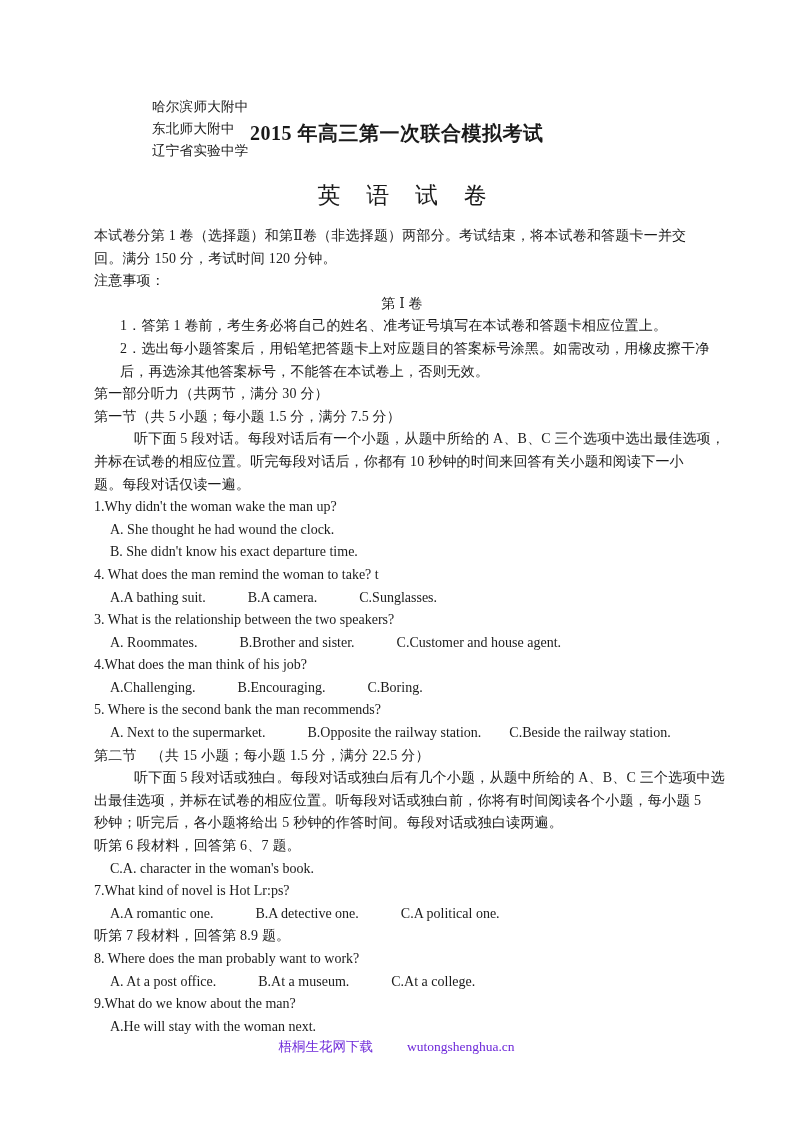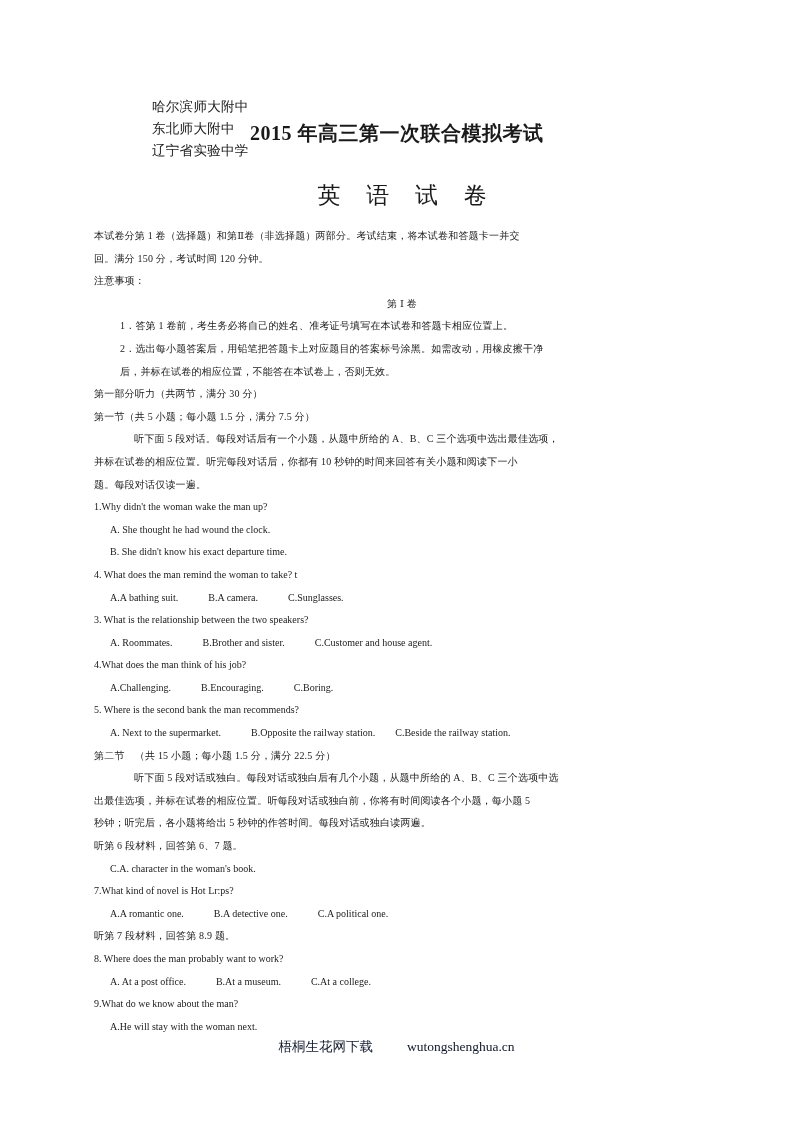--- a/index.html
+++ b/index.html
@@ -58,42 +58,42 @@
     font-size: 23px;
     letter-spacing: 10px;
     padding-left: 10px;
     margin-top: 12px;
     margin-bottom: 14px;
     white-space: nowrap;
   }
 
   
   .ln {
-    font-size: 10px;
+    font-size: 14px;
     line-height: 22.6px;
     text-align: left;
     white-space: nowrap;
   }
   .center { text-align: center; white-space: nowrap; }
   .indent1 { padding-left: 26px; }
   .indent3 { padding-left: 40px; }
   .cn { letter-spacing: 0.2px; }
 
   
   .opt { padding-left: 16px; }
 
   
   .footer {
     position: absolute;
     left: 0;
     top: 1038px;
     width: 793px;
     text-align: center;
     font-size: 13.5px;
-    color: #0f172a;
+    color: #6d28d9;
     white-space: nowrap;
   }
   .footer .site { padding-left: 34px; }
 </style>
 </head>
 <body>
 
 <div class="page">
   <div class="content">
 
@@ -107,21 +107,21 @@
     </div>
 
     <div class="paper-title">英 语 试 卷</div>
 
     <div class="ln cn">本试卷分第 1 卷（选择题）和第Ⅱ卷（非选择题）两部分。考试结束，将本试卷和答题卡一并交</div>
     <div class="ln cn">回。满分 150 分，考试时间 120 分钟。</div>
     <div class="ln cn">注意事项：</div>
     <div class="ln cn center">第 Ⅰ 卷</div>
     <div class="ln cn indent1">1．答第 1 卷前，考生务必将自己的姓名、准考证号填写在本试卷和答题卡相应位置上。</div>
     <div class="ln cn indent1">2．选出每小题答案后，用铅笔把答题卡上对应题目的答案标号涂黑。如需改动，用橡皮擦干净</div>
-    <div class="ln cn indent1">后，并标在试卷的相应位置，不能答在本试卷上，否则无效。</div>
+    <div class="ln cn indent1">后，再选涂其他答案标号，不能答在本试卷上，否则无效。</div>
 
     <div class="ln cn">第一部分听力（共两节，满分 30 分）</div>
     <div class="ln cn">第一节（共 5 小题；每小题 1.5 分，满分 7.5 分）</div>
     <div class="ln cn indent3">听下面 5 段对话。每段对话后有一个小题，从题中所给的 A、B、C 三个选项中选出最佳选项，</div>
     <div class="ln cn">并标在试卷的相应位置。听完每段对话后，你都有 10 秒钟的时间来回答有关小题和阅读下一小</div>
     <div class="ln cn">题。每段对话仅读一遍。</div>
 
     <div class="ln">1.Why didn't the woman wake the man up?</div>
     <div class="ln opt">A. She thought he had wound the clock.</div>
     <div class="ln opt">B. She didn't know his exact departure time.</div>

